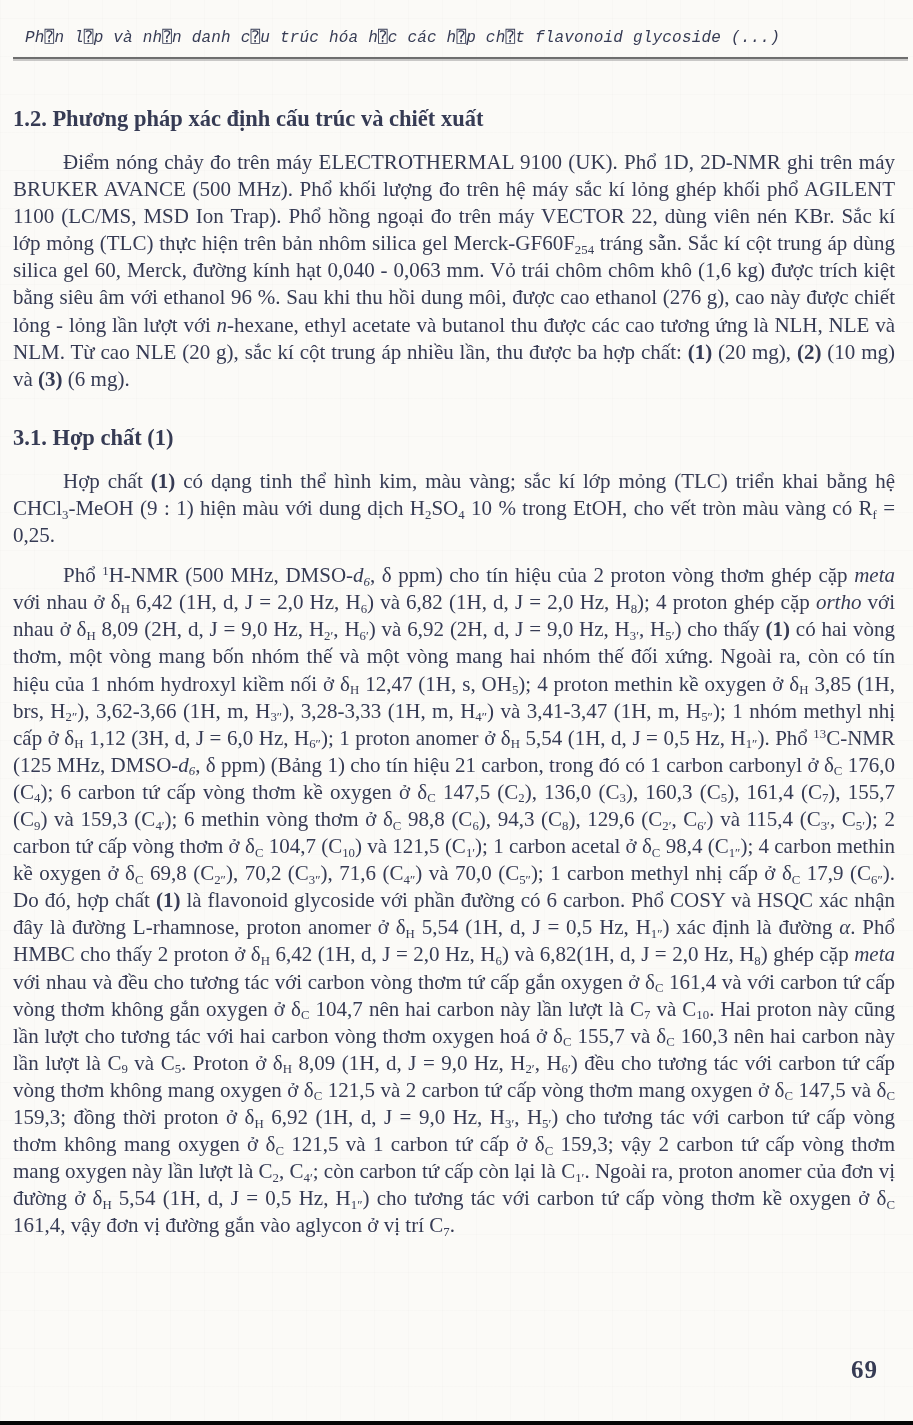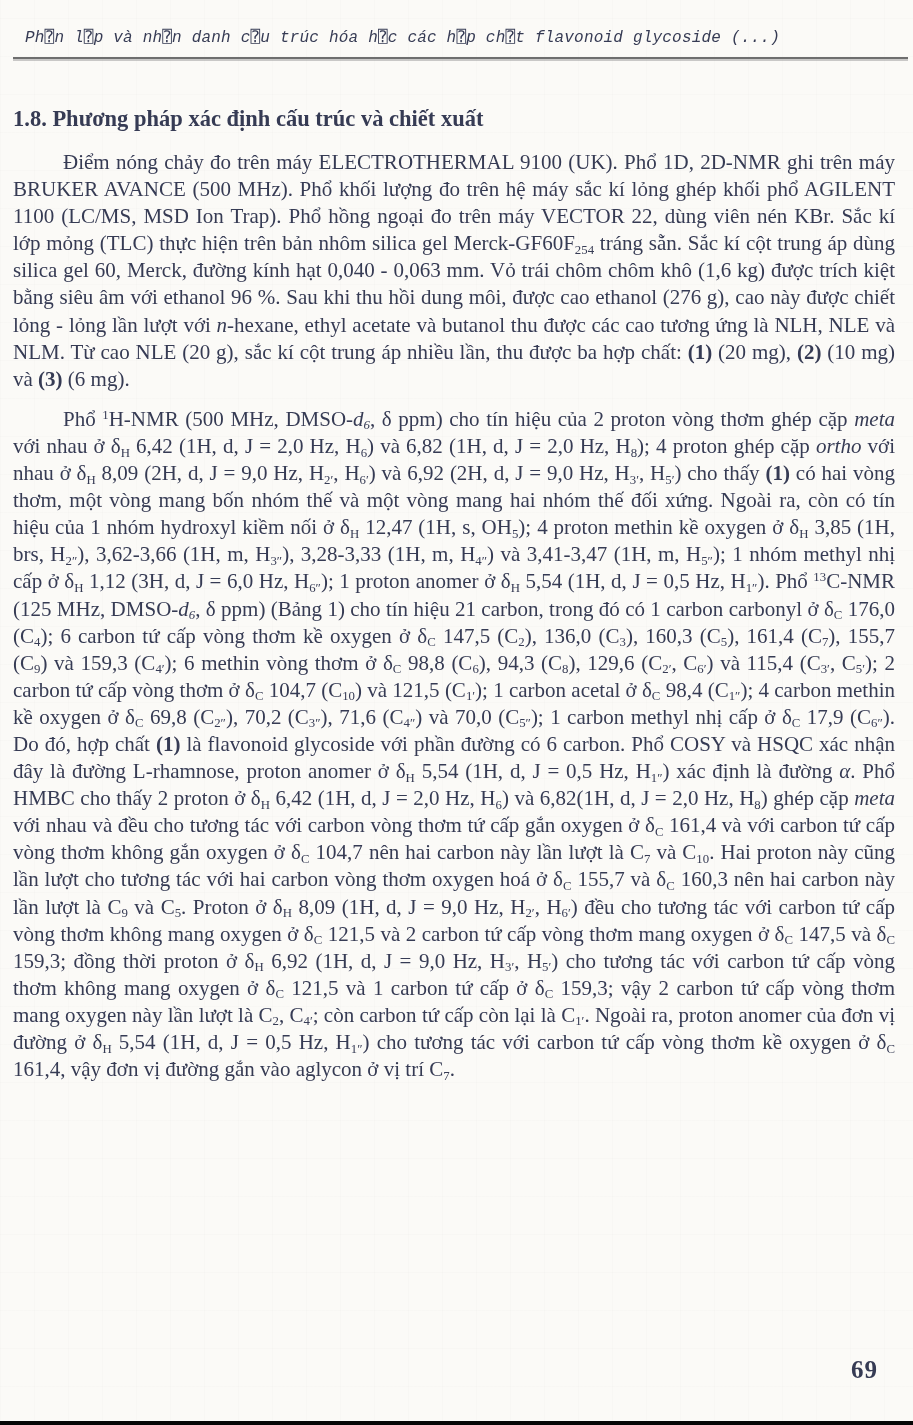--- a/index.html
+++ b/index.html
@@ -58,26 +58,28 @@
 <body>
 
 <div class="scan-noise"></div>
 
 <div class="running-header">Ph⍰n l⍰p và nh⍰n danh c⍰u trúc hóa h⍰c các h⍰p ch⍰t flavonoid glycoside (...)</div>
 
 <div class="header-rule"></div>
 
 <div class="content">
 
-  <div class="heading-sub">1.8. Phương pháp xác định cấu trúc và chiết xuất</div>
+  <div class="heading-sub">1.2. Phương pháp xác định cấu trúc và chiết xuất</div>
 
   <div class="para">Điểm nóng chảy đo trên máy ELECTROTHERMAL 9100 (UK). Phổ 1D, 2D-NMR ghi trên máy BRUKER AVANCE (500 MHz). Phổ khối lượng đo trên hệ máy sắc kí lỏng ghép khối phổ AGILENT 1100 (LC/MS, MSD Ion Trap). Phổ hồng ngoại đo trên máy VECTOR 22, dùng viên nén KBr. Sắc kí lớp mỏng (TLC) thực hiện trên bản nhôm silica gel Merck-GF60F<sub>254</sub> tráng sẵn. Sắc kí cột trung áp dùng silica gel 60, Merck, đường kính hạt 0,040 - 0,063 mm. Vỏ trái chôm chôm khô (1,6 kg) được trích kiệt bằng siêu âm với ethanol 96 %. Sau khi thu hồi dung môi, được cao ethanol (276 g), cao này được chiết lỏng - lỏng lần lượt với <i>n</i>-hexane, ethyl acetate và butanol thu được các cao tương ứng là NLH, NLE và NLM. Từ cao NLE (20 g), sắc kí cột trung áp nhiều lần, thu được ba hợp chất: <b>(1)</b> (20 mg), <b>(2)</b> (10 mg) và <b>(3)</b> (6 mg).</div>
 
 
+  <div class="heading-sub2">3.1. Hợp chất (1)</div>
 
+  <div class="para">Hợp chất <b>(1)</b> có dạng tinh thể hình kim, màu vàng; sắc kí lớp mỏng (TLC) triển khai bằng hệ CHCl<sub>3</sub>-MeOH (9 : 1) hiện màu với dung dịch H<sub>2</sub>SO<sub>4</sub> 10 % trong EtOH, cho vết tròn màu vàng có R<sub>f</sub> = 0,25.</div>
 
   <div class="para tight">Phổ <sup>1</sup>H-NMR (500 MHz, DMSO-<i>d<sub>6</sub></i>, δ ppm) cho tín hiệu của 2 proton vòng thơm ghép cặp <i>meta</i> với nhau ở δ<sub>H</sub> 6,42 (1H, d, J = 2,0 Hz, H<sub>6</sub>) và 6,82 (1H, d, J = 2,0 Hz, H<sub>8</sub>); 4 proton ghép cặp <i>ortho</i> với nhau ở δ<sub>H</sub> 8,09 (2H, d, J = 9,0 Hz, H<sub>2′</sub>, H<sub>6′</sub>) và 6,92 (2H, d, J = 9,0 Hz, H<sub>3′</sub>, H<sub>5′</sub>) cho thấy <b>(1)</b> có hai vòng thơm, một vòng mang bốn nhóm thế và một vòng mang hai nhóm thế đối xứng. Ngoài ra, còn có tín hiệu của 1 nhóm hydroxyl kiềm nối ở δ<sub>H</sub> 12,47 (1H, s, OH<sub>5</sub>); 4 proton methin kề oxygen ở δ<sub>H</sub> 3,85 (1H, brs, H<sub>2″</sub>), 3,62-3,66 (1H, m, H<sub>3″</sub>), 3,28-3,33 (1H, m, H<sub>4″</sub>) và 3,41-3,47 (1H, m, H<sub>5″</sub>); 1 nhóm methyl nhị cấp ở δ<sub>H</sub> 1,12 (3H, d, J = 6,0 Hz, H<sub>6″</sub>); 1 proton anomer ở δ<sub>H</sub> 5,54 (1H, d, J = 0,5 Hz, H<sub>1″</sub>). Phổ <sup>13</sup>C-NMR (125 MHz, DMSO-<i>d<sub>6</sub></i>, δ ppm) (Bảng 1) cho tín hiệu 21 carbon, trong đó có 1 carbon carbonyl ở δ<sub>C</sub> 176,0 (C<sub>4</sub>); 6 carbon tứ cấp vòng thơm kề oxygen ở δ<sub>C</sub> 147,5 (C<sub>2</sub>), 136,0 (C<sub>3</sub>), 160,3 (C<sub>5</sub>), 161,4 (C<sub>7</sub>), 155,7 (C<sub>9</sub>) và 159,3 (C<sub>4′</sub>); 6 methin vòng thơm ở δ<sub>C</sub> 98,8 (C<sub>6</sub>), 94,3 (C<sub>8</sub>), 129,6 (C<sub>2′</sub>, C<sub>6′</sub>) và 115,4 (C<sub>3′</sub>, C<sub>5′</sub>); 2 carbon tứ cấp vòng thơm ở δ<sub>C</sub> 104,7 (C<sub>10</sub>) và 121,5 (C<sub>1′</sub>); 1 carbon acetal ở δ<sub>C</sub> 98,4 (C<sub>1″</sub>); 4 carbon methin kề oxygen ở δ<sub>C</sub> 69,8 (C<sub>2″</sub>), 70,2 (C<sub>3″</sub>), 71,6 (C<sub>4″</sub>) và 70,0 (C<sub>5″</sub>); 1 carbon methyl nhị cấp ở δ<sub>C</sub> 17,9 (C<sub>6″</sub>). Do đó, hợp chất  <b>(1)</b> là flavonoid glycoside với phần đường có 6 carbon. Phổ COSY và HSQC xác nhận đây là đường L-rhamnose,  proton anomer ở δ<sub>H</sub> 5,54 (1H, d, J = 0,5 Hz, H<sub>1″</sub>) xác định là đường <i>α</i>. Phổ HMBC cho thấy 2 proton ở δ<sub>H</sub> 6,42 (1H, d, J = 2,0 Hz, H<sub>6</sub>) và 6,82(1H, d, J = 2,0 Hz, H<sub>8</sub>) ghép cặp <i>meta</i> với nhau và đều cho tương tác với carbon vòng thơm tứ cấp gắn oxygen ở δ<sub>C</sub> 161,4 và với carbon tứ cấp vòng thơm không gắn oxygen ở δ<sub>C</sub> 104,7 nên hai carbon này lần lượt là C<sub>7</sub> và C<sub>10</sub>. Hai proton này cũng lần lượt cho tương tác với hai carbon vòng thơm oxygen hoá ở δ<sub>C</sub> 155,7 và δ<sub>C</sub> 160,3 nên hai carbon này lần lượt là C<sub>9</sub> và C<sub>5</sub>. Proton ở δ<sub>H</sub> 8,09 (1H, d, J = 9,0 Hz, H<sub>2′</sub>, H<sub>6′</sub>) đều cho tương tác với carbon tứ cấp vòng thơm không mang oxygen ở δ<sub>C</sub> 121,5 và 2 carbon tứ cấp vòng thơm mang oxygen ở δ<sub>C</sub> 147,5 và δ<sub>C</sub> 159,3; đồng thời proton ở δ<sub>H</sub> 6,92 (1H, d, J = 9,0 Hz, H<sub>3′</sub>, H<sub>5′</sub>) cho tương tác với carbon tứ cấp vòng thơm không mang oxygen ở δ<sub>C</sub> 121,5 và 1 carbon tứ cấp ở δ<sub>C</sub> 159,3; vậy 2 carbon tứ cấp vòng thơm mang oxygen này lần lượt là C<sub>2</sub>, C<sub>4′</sub>; còn carbon tứ cấp còn lại là C<sub>1′</sub>. Ngoài ra, proton anomer của đơn vị đường ở δ<sub>H</sub> 5,54 (1H, d, J = 0,5 Hz, H<sub>1″</sub>) cho tương tác với carbon tứ cấp vòng thơm kề oxygen ở δ<sub>C</sub> 161,4, vậy đơn vị đường gắn vào aglycon ở vị trí C<sub>7</sub>.</div>
 
 </div>
 
 <div class="page-number">69</div>
 
 <div class="scan-bottom-edge"></div>
 
 </body></html>

